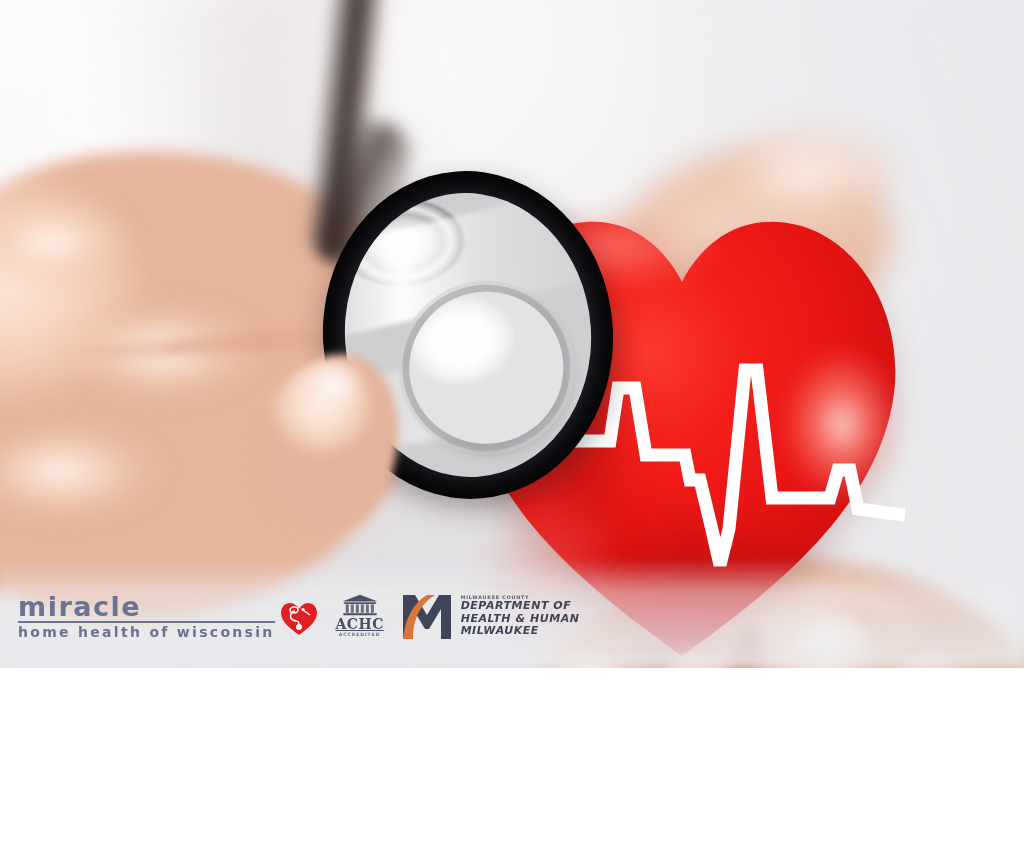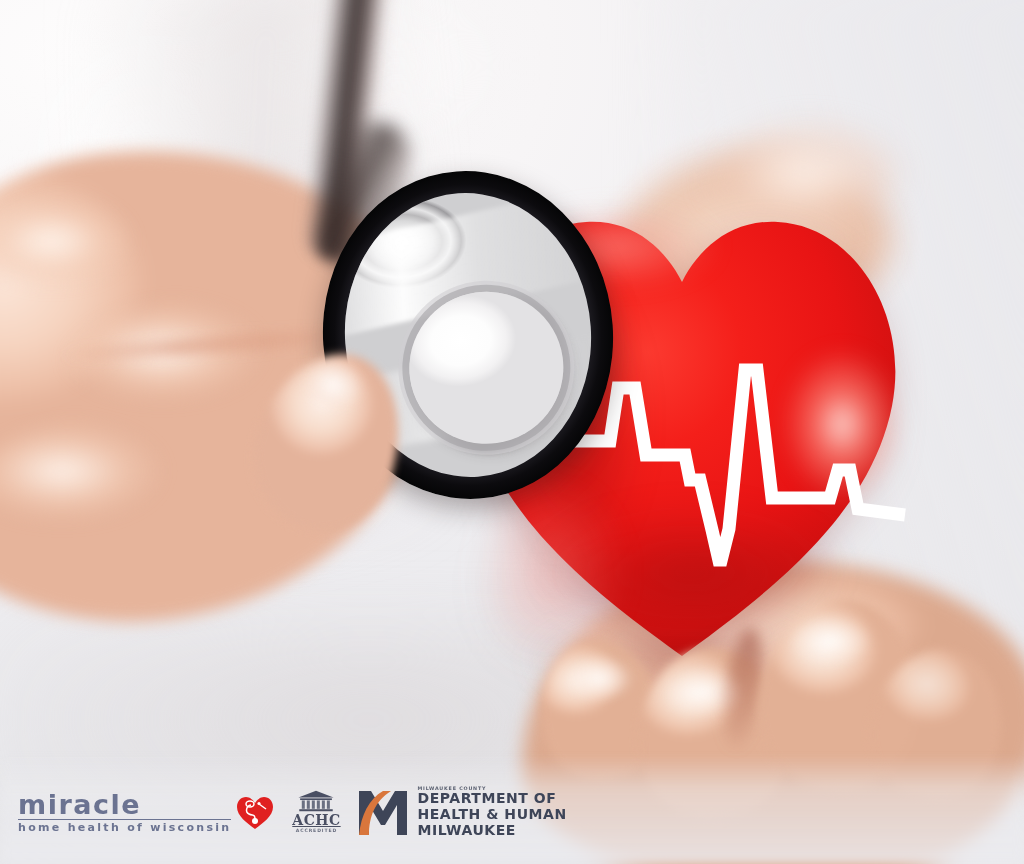--- a/index.html
+++ b/index.html
@@ -1,21 +1,21 @@
 <!DOCTYPE html>
 <html><head>
 <meta charset="utf-8">
 <title>Heart Health</title>
 <style>
   html,body{margin:0;padding:0;background:#fff;}
   body{font-family:"Liberation Sans",sans-serif;}
 
   #stage{
     position:relative;
-    width:1024px;height:864px;
+    width:1024px;height:668px;
     overflow:hidden;
     background:#e9e9ec;
   }
 
   
   .bg-base{
     position:absolute;inset:0;
     background:
       radial-gradient(120% 90% at 8% 6%,  #fdfcfc 0%, #f7f5f6 38%, #efeef1 62%, #e7e7ea 100%),
       linear-gradient(105deg,#f8f7f8 0%,#f3f2f4 42%,#e8e8eb 72%,#e4e4e8 100%);
@@ -248,34 +248,34 @@
   .miracle{position:relative;display:flex;align-items:flex-end;gap:4px;}
   .miracle-text{line-height:1;}
   .miracle-word{
     font-family:"DejaVu Sans",sans-serif;
     font-weight:700;font-size:27px;letter-spacing:1.5px;
     color:#6b7391;
   }
   .miracle-rule{height:1.5px;background:#6b7391;margin:1px 0 2px;}
   .miracle-sub{
     font-family:"DejaVu Sans",sans-serif;
-    font-weight:700;font-size:11px;letter-spacing:2.3px;
+    font-weight:700;font-size:14px;letter-spacing:2.3px;
     color:#6b7391;white-space:nowrap;
   }
   .miracle-heart{position:relative;width:40px;height:36px;margin-bottom:2px;}
 
   .achc{position:relative;width:46px;height:44px;display:flex;flex-direction:column;align-items:center;justify-content:flex-end;}
   .achc-name{font-family:"DejaVu Serif",serif;font-size:14px;font-weight:700;color:#4a4f63;letter-spacing:.5px;line-height:1;text-decoration:underline;}
   .achc-acc{font-family:"DejaVu Sans",sans-serif;font-size:4.6px;font-weight:700;color:#6a6f80;letter-spacing:.9px;line-height:1;margin-top:2px;}
 
   .mcdhhs{position:relative;display:flex;align-items:center;gap:8px;}
   .mc-mark{position:relative;width:52px;height:46px;}
   .mc-text{line-height:1.12;}
   .mc-county{font-family:"DejaVu Sans",sans-serif;font-size:4.8px;font-weight:700;letter-spacing:.8px;color:#5a6070;}
-  .mc-dept{font-family:"DejaVu Sans",sans-serif;font-size:14px;font-weight:700;letter-spacing:.55px;color:#3e4558;}
+  .mc-dept{font-family:"DejaVu Sans",sans-serif;font-size:11px;font-weight:700;letter-spacing:.55px;color:#3e4558;font-style:italic;}
 </style>
 </head>
 <body>
 
 <div id="stage">
 
   <div class="bg-base"></div>
   <div class="bg-coat"></div>
   <div class="bg-coatfold"></div>
   <div class="bg-rightsoft"></div>

